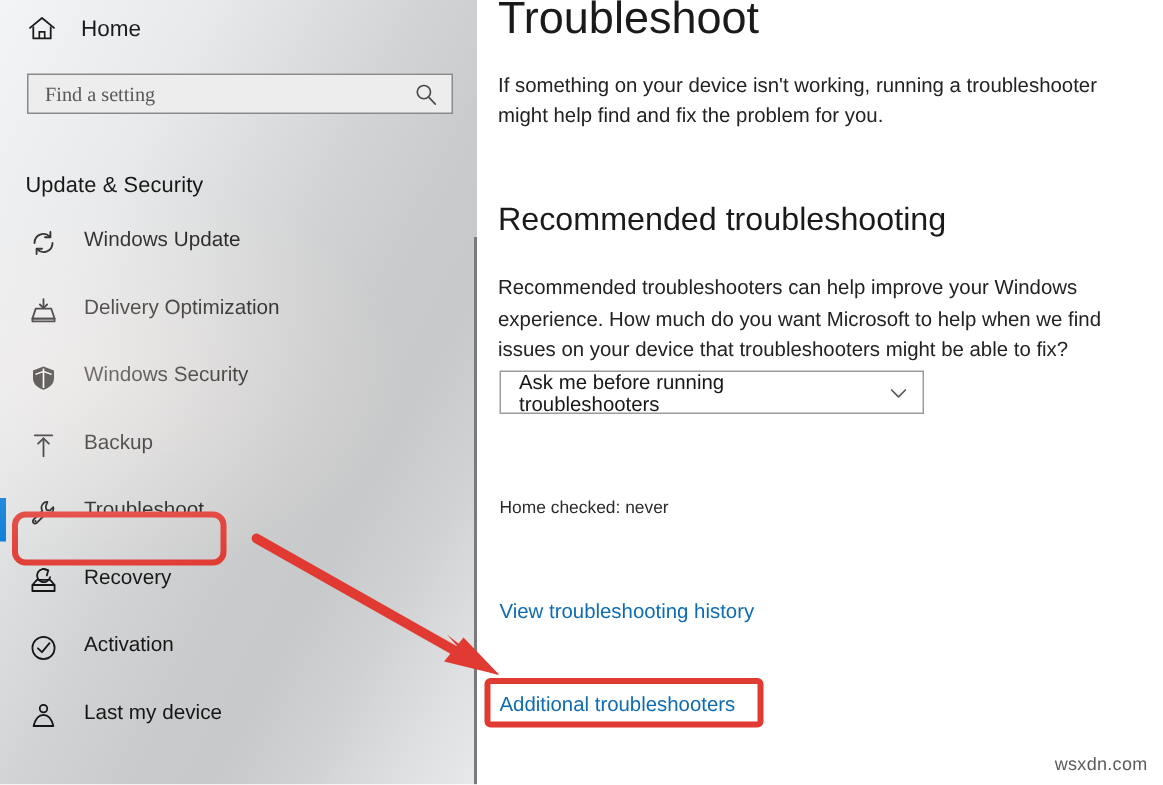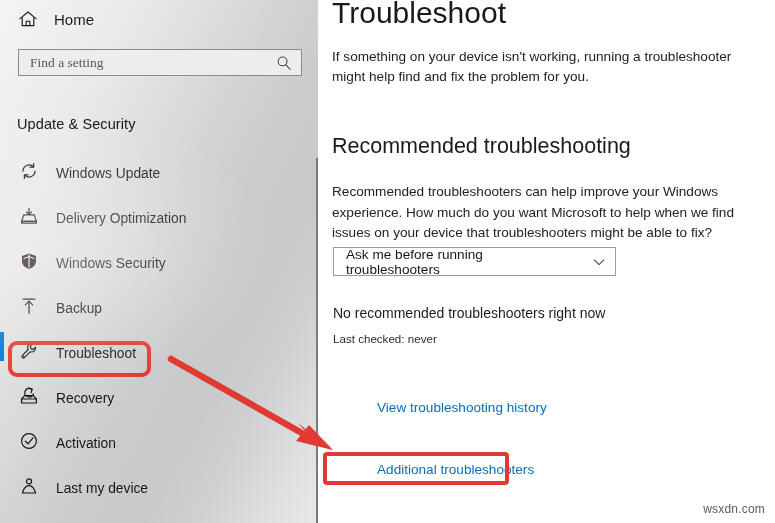--- a/index.html
+++ b/index.html
@@ -124,21 +124,21 @@
   .nav {
     position: absolute;
     left: 0;
     top: 152px;
     width: 316px;
   }
   .nav-item {
     position: relative;
     height: 29px;
     display: flex;
-    align-items: flex-end;
+    align-items: flex-start;
     padding-left: 19px;
     box-sizing: border-box;
     margin-bottom: 16px;
   }
   .nav-item .ico {
     width: 20px;
     height: 20px;
     flex: 0 0 20px;
     display: block;
   }
@@ -249,21 +249,20 @@
     color: #2a2a2a;
   }
 
   .link {
     position: absolute;
     font-size: 13.6px;
     color: #0d6cb5;
     text-decoration: none;
     cursor: pointer;
     white-space: nowrap;
-    margin-left: 44px;
   }
   .link-history { left: 15px; top: 400px; }
   .link-additional { left: 15px; top: 462px; text-align: center; }
 
   .callout-link {
     position: absolute;
     left: 5px;
     top: 452px;
     width: 186px;
     height: 33px;
@@ -430,22 +429,21 @@
 
     <div class="dropdown">
       <span>Ask me before running troubleshooters</span>
       <span class="chev">
         <svg viewBox="0 0 14 14" width="14" height="14">
           <path d="M2.4 5 L7 9.6 L11.6 5" fill="none" stroke="#5a5a5a" stroke-width="1.15" stroke-linecap="round" stroke-linejoin="round"></path>
         </svg>
       </span>
     </div>
 
-    <div class="no-rec">No recommended troubleshooters right now</div>
-    <div class="last-checked">Last checked: never</div>
+    <div class="last-checked">Home checked: never</div>
 
     <a class="link link-history">View troubleshooting history</a>
     <a class="link link-additional">Additional troubleshooters</a>
 
     <div class="callout-link"></div>
 
     <div class="watermark">wsxdn.com</div>
   </div>
 
   <div class="overlay">

